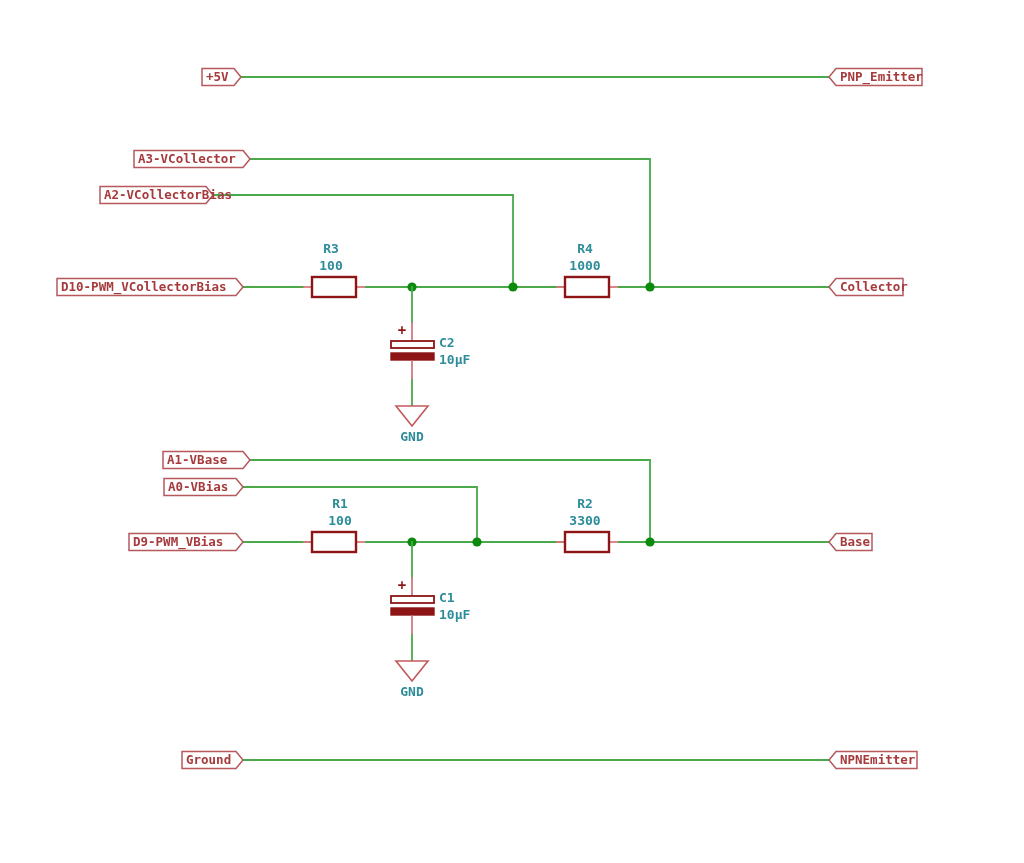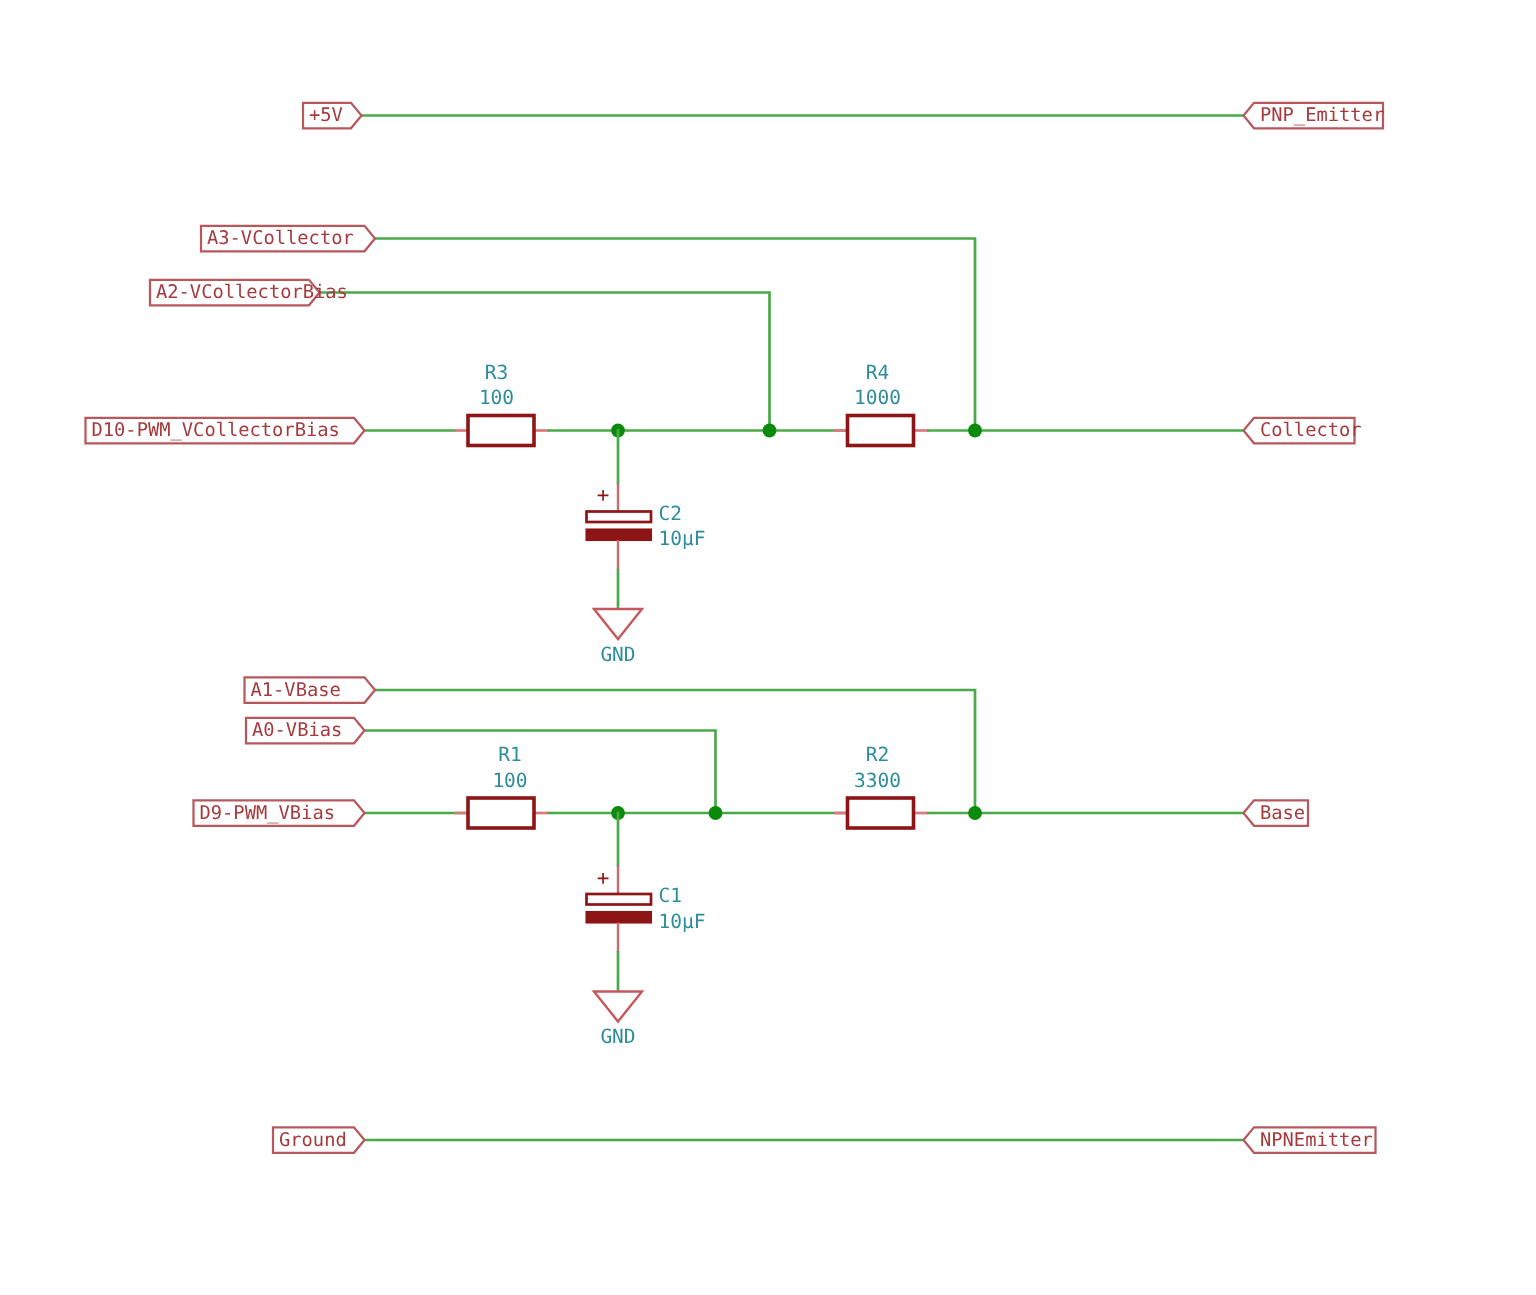--- a/index.html
+++ b/index.html
@@ -11,20 +11,21 @@
     font-family: "DejaVu Sans", sans-serif;
     width: 1024px;
     height: 863px;
     overflow: hidden;
   }
   #schematic-root {
     position: relative;
     width: 1024px;
     height: 863px;
     background: #ffffff;
+    font-weight: bold;
   }
   svg.sheet {
     display: block;
     width: 1024px;
     height: 863px;
     shape-rendering: geometricPrecision;
   }
   .wire {
     stroke: #4aa94a;
     stroke-width: 1.8;

